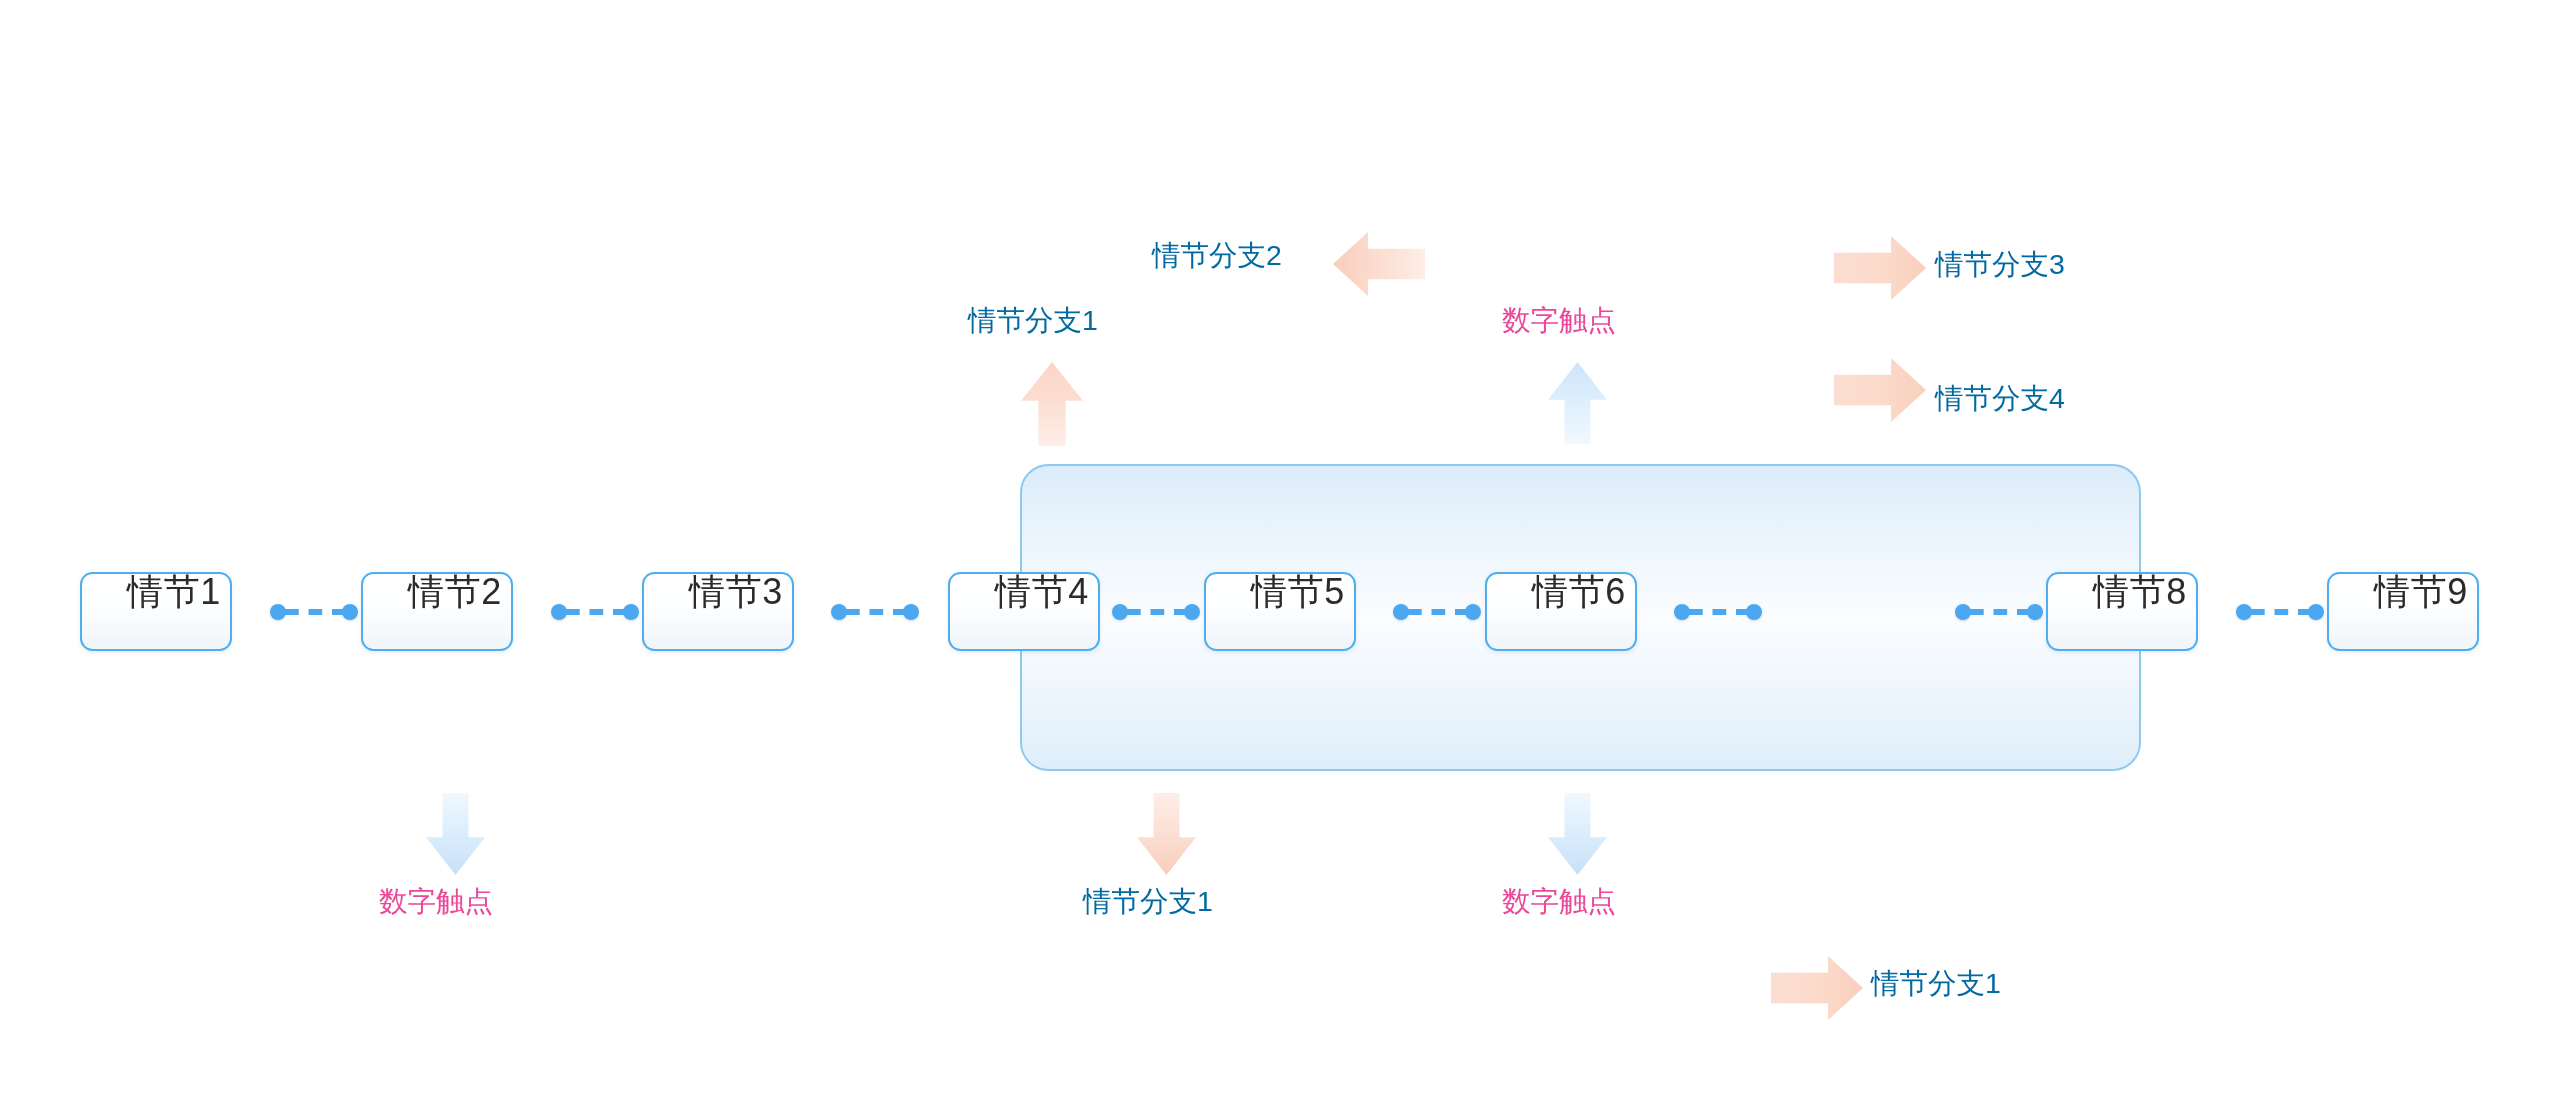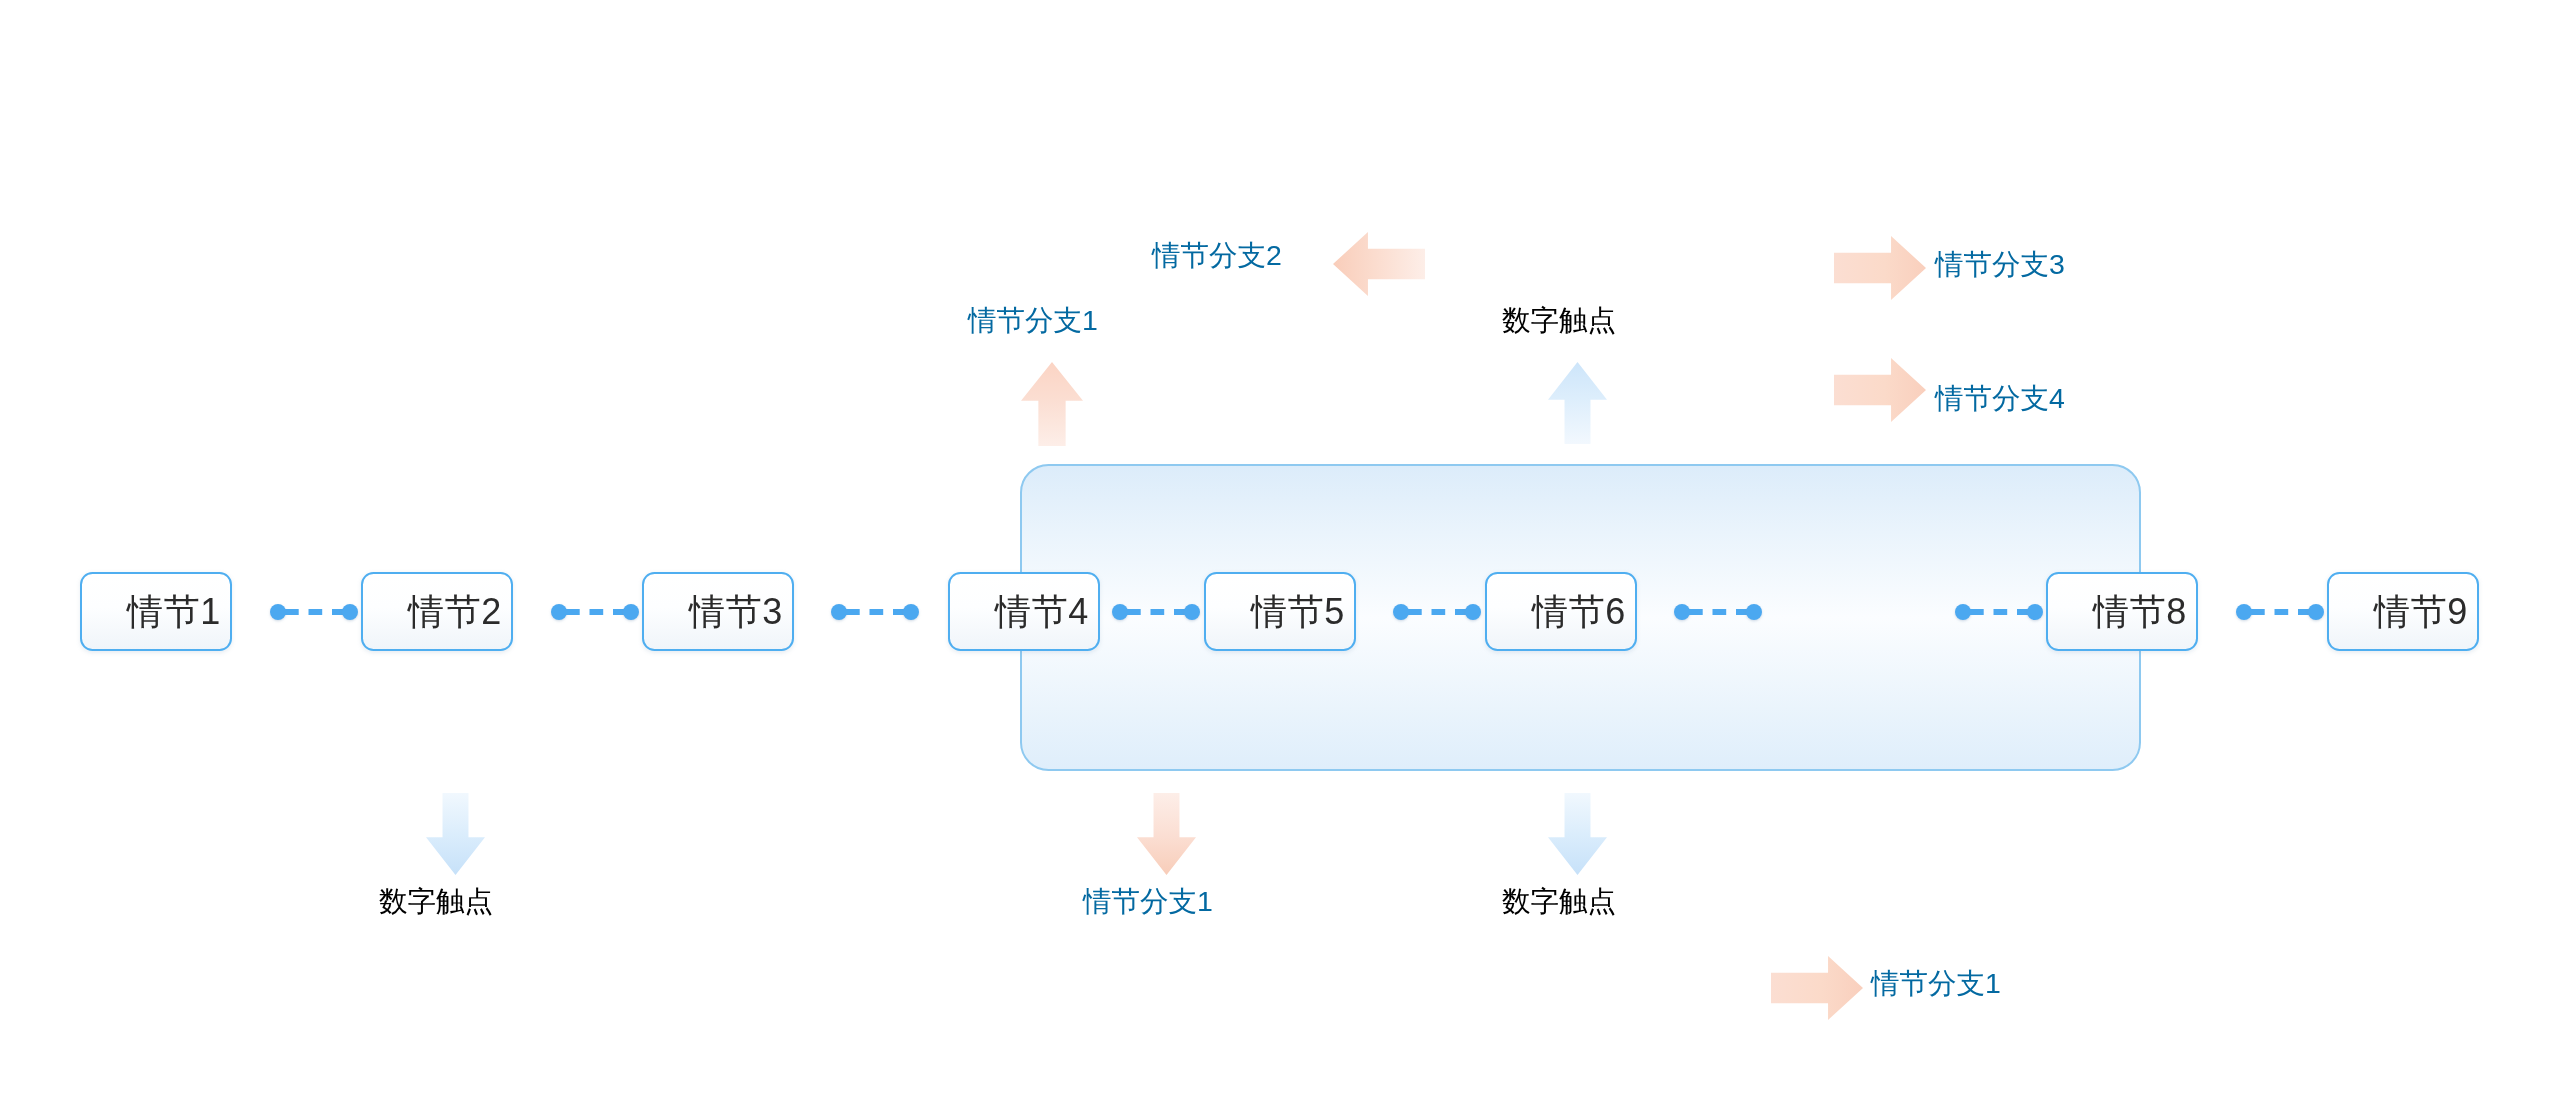--- a/index.html
+++ b/index.html
@@ -41,21 +41,21 @@
   
   .node {
     position: absolute;
     width: 152px;
     height: 79px;
     border: 2.5px solid #4FAEF0;
     border-radius: 12.4px;
     background: linear-gradient(180deg, #ffffff 0%, #fdfeff 45%, #f0f5fa 100%);
     box-sizing: border-box;
     display: flex;
-    align-items: center;
+    align-items: flex-start;
     justify-content: center;
     box-shadow: 0 1.9px 4.3px rgba(120,150,180,0.17);
     padding-left: 36px;
   }
   .node-label {
     font-size: 36px;
     color: #2b2b2b;
     letter-spacing: 0.6px;
     line-height: 1;
     white-space: nowrap;
@@ -117,21 +117,21 @@
   }
 
   
   .note {
     position: absolute;
     font-size: 28.5px;
     line-height: 1;
     white-space: nowrap;
   }
   .note.orange { color: #0369a1; }
-  .note.blue   { color: #000000; }
+  .note.blue   { color: #ec4899; }
 </style>
 </head>
 <body>
 
 <div id="stage">
 
   <div class="highlight-box"></div>
 
   <div class="node" style="left:80px;  top:572px;">
     <span class="node-label">情节1</span>

